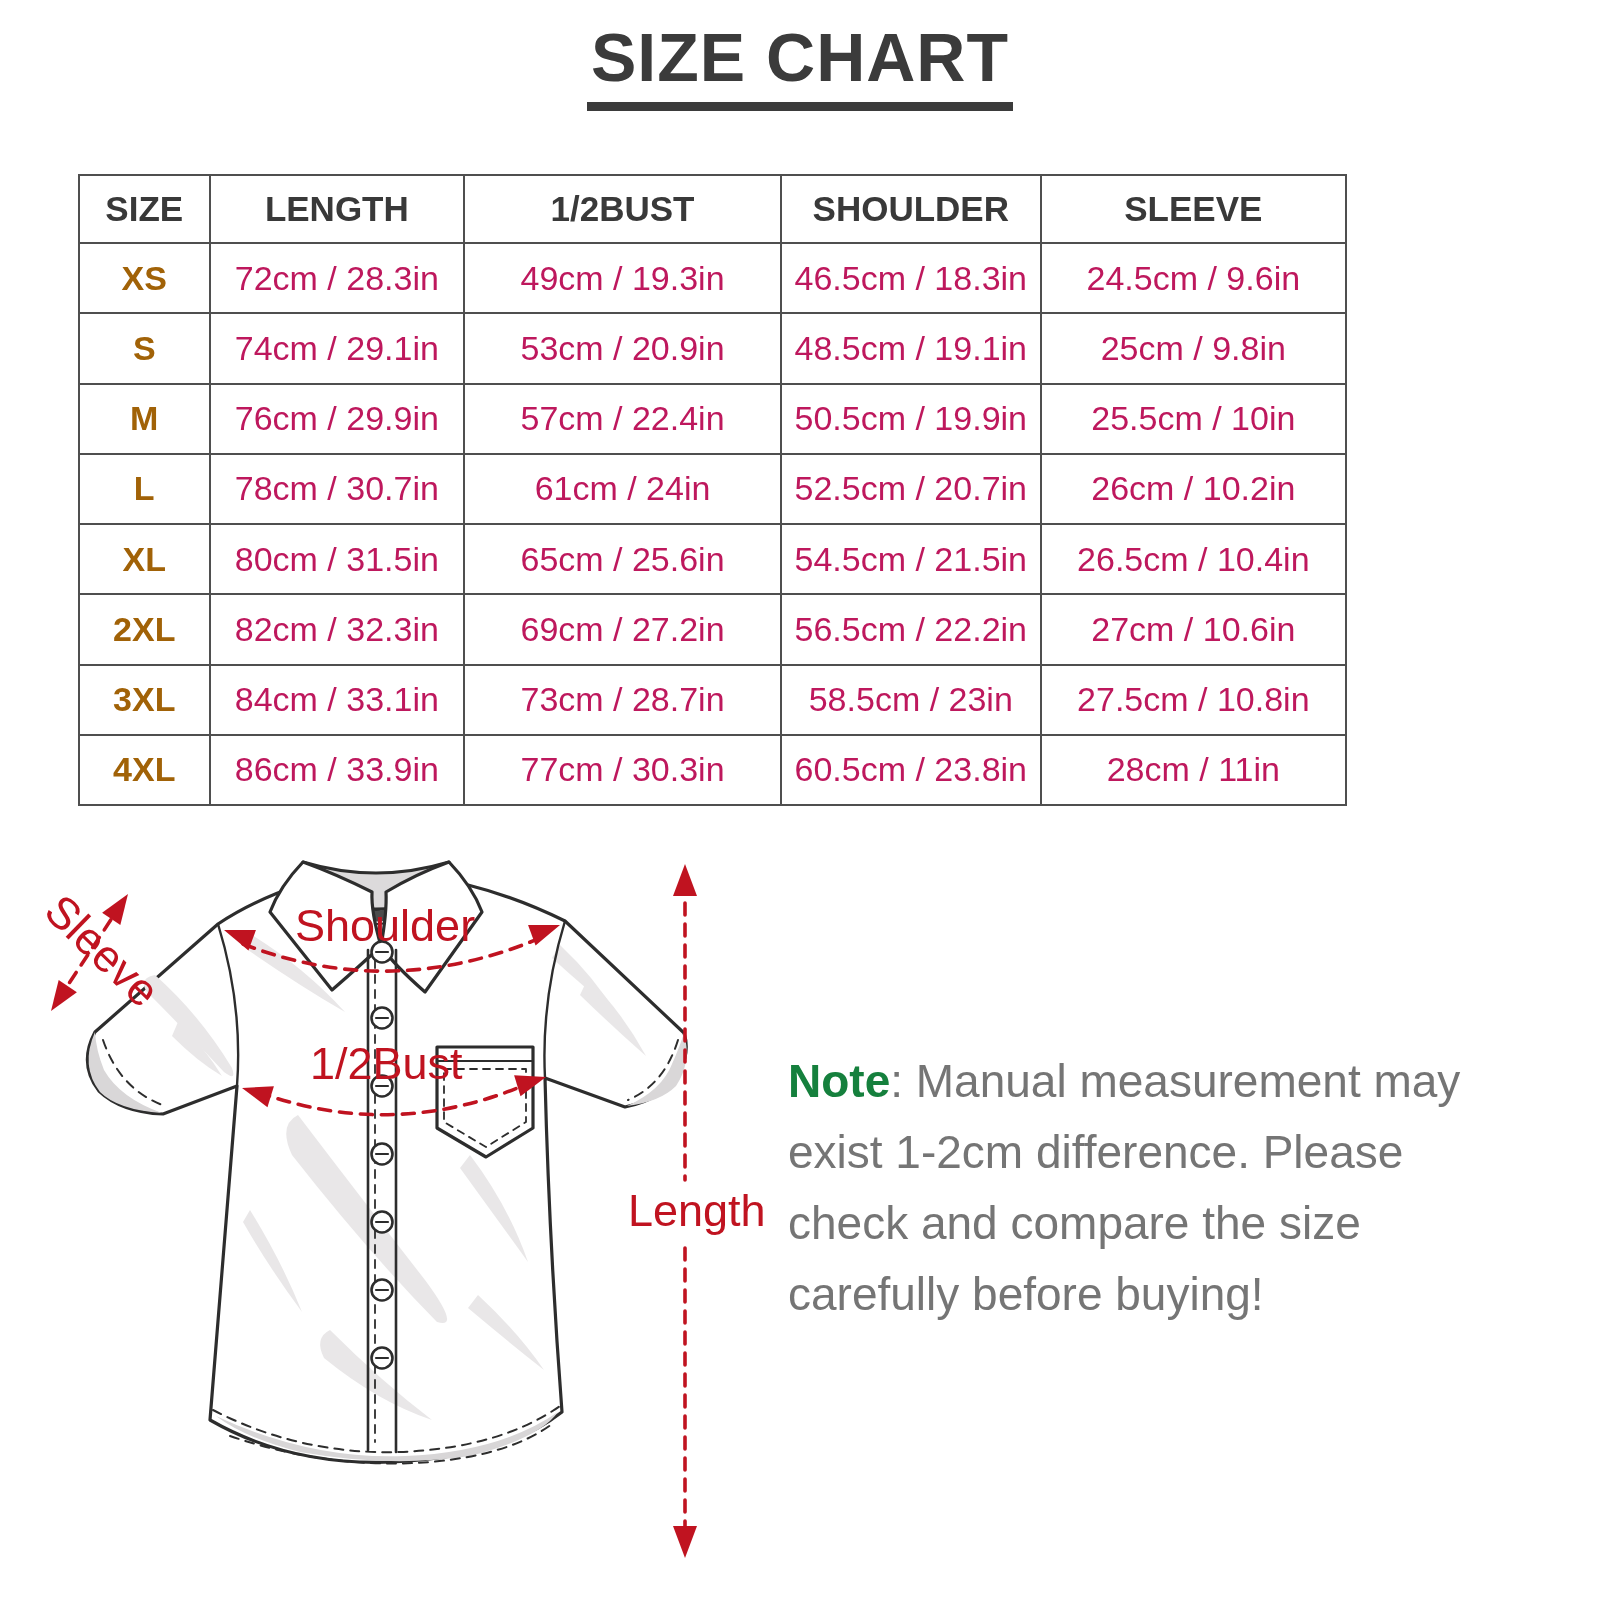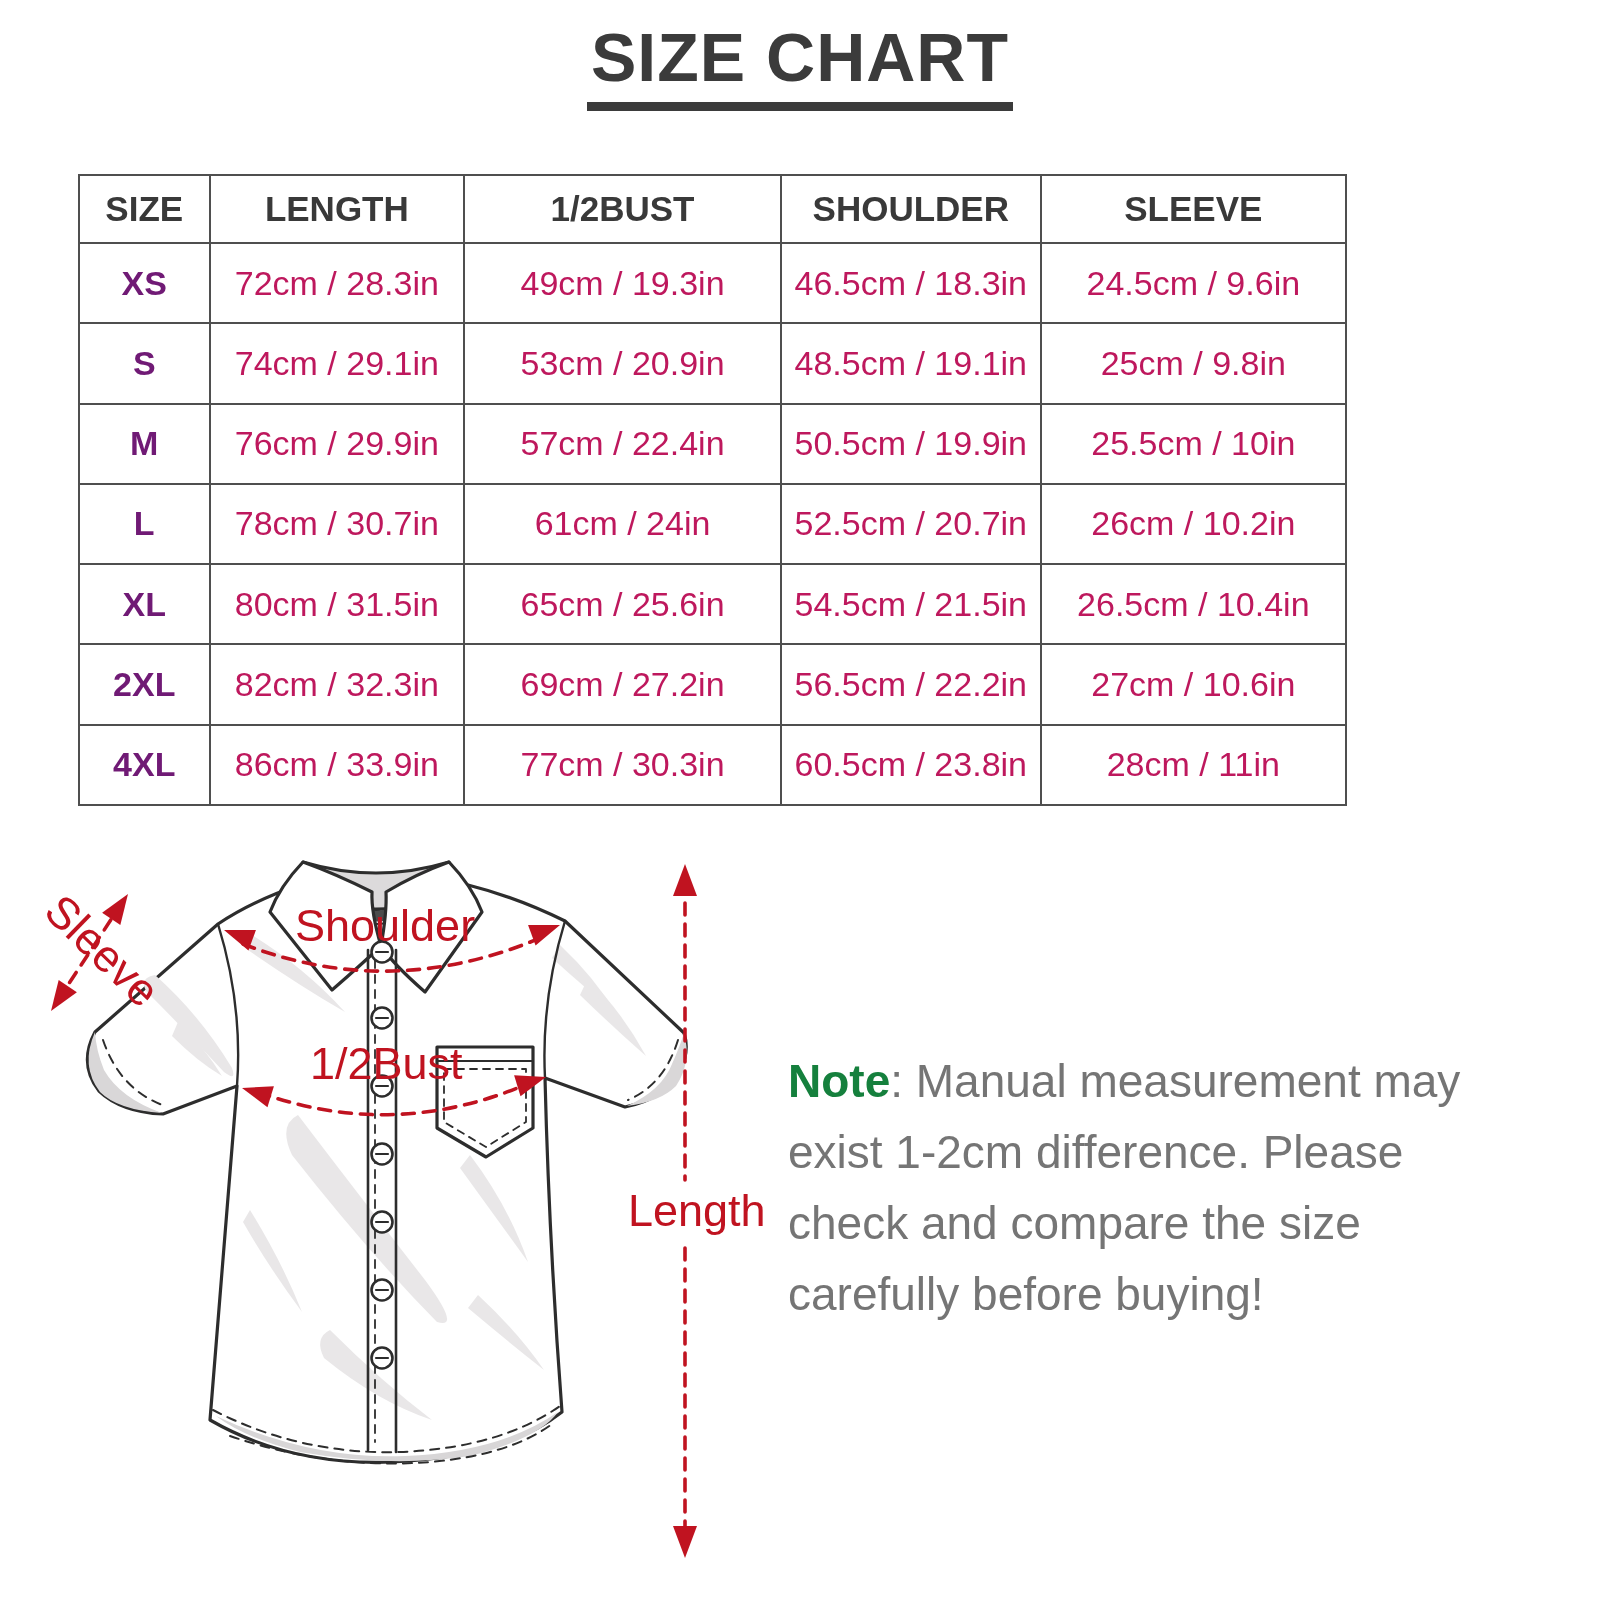--- a/index.html
+++ b/index.html
@@ -32,21 +32,21 @@
     text-align:center;vertical-align:middle;
     padding:0;overflow:hidden;white-space:nowrap;
   }
   .size-table th{
     font-size:35px;font-weight:bold;color:#393939;height:66px;
   }
   .size-table td{
     font-size:34px;color:#be185d;height:68px;font-weight:normal;
   }
   .size-table td.size-col{
-    font-weight:bold;color:#701a75;
+    font-weight:bold;color:#a16207;
   }
   svg.shirt-diagram{
     position:absolute;left:0;top:0;width:1600px;height:1600px;
   }
   .note{
     position:absolute;left:788px;top:1046px;width:700px;
     font-size:46px;line-height:71px;color:#757575;
     text-align:left;
   }
   .note .note-label{font-weight:bold;color:#15803d;}
@@ -110,20 +110,27 @@
         <td>26.5cm / 10.4in</td>
       </tr>
       <tr>
         <td class="size-col">2XL</td>
         <td>82cm / 32.3in</td>
         <td>69cm / 27.2in</td>
         <td>56.5cm / 22.2in</td>
         <td>27cm / 10.6in</td>
       </tr>
       <tr>
+        <td class="size-col">3XL</td>
+        <td>84cm / 33.1in</td>
+        <td>73cm / 28.7in</td>
+        <td>58.5cm / 23in</td>
+        <td>27.5cm / 10.8in</td>
+      </tr>
+      <tr>
         <td class="size-col">4XL</td>
         <td>86cm / 33.9in</td>
         <td>77cm / 30.3in</td>
         <td>60.5cm / 23.8in</td>
         <td>28cm / 11in</td>
       </tr>
     </tbody>
 </table>
 
 <svg class="shirt-diagram" viewBox="0 0 1600 1600">

